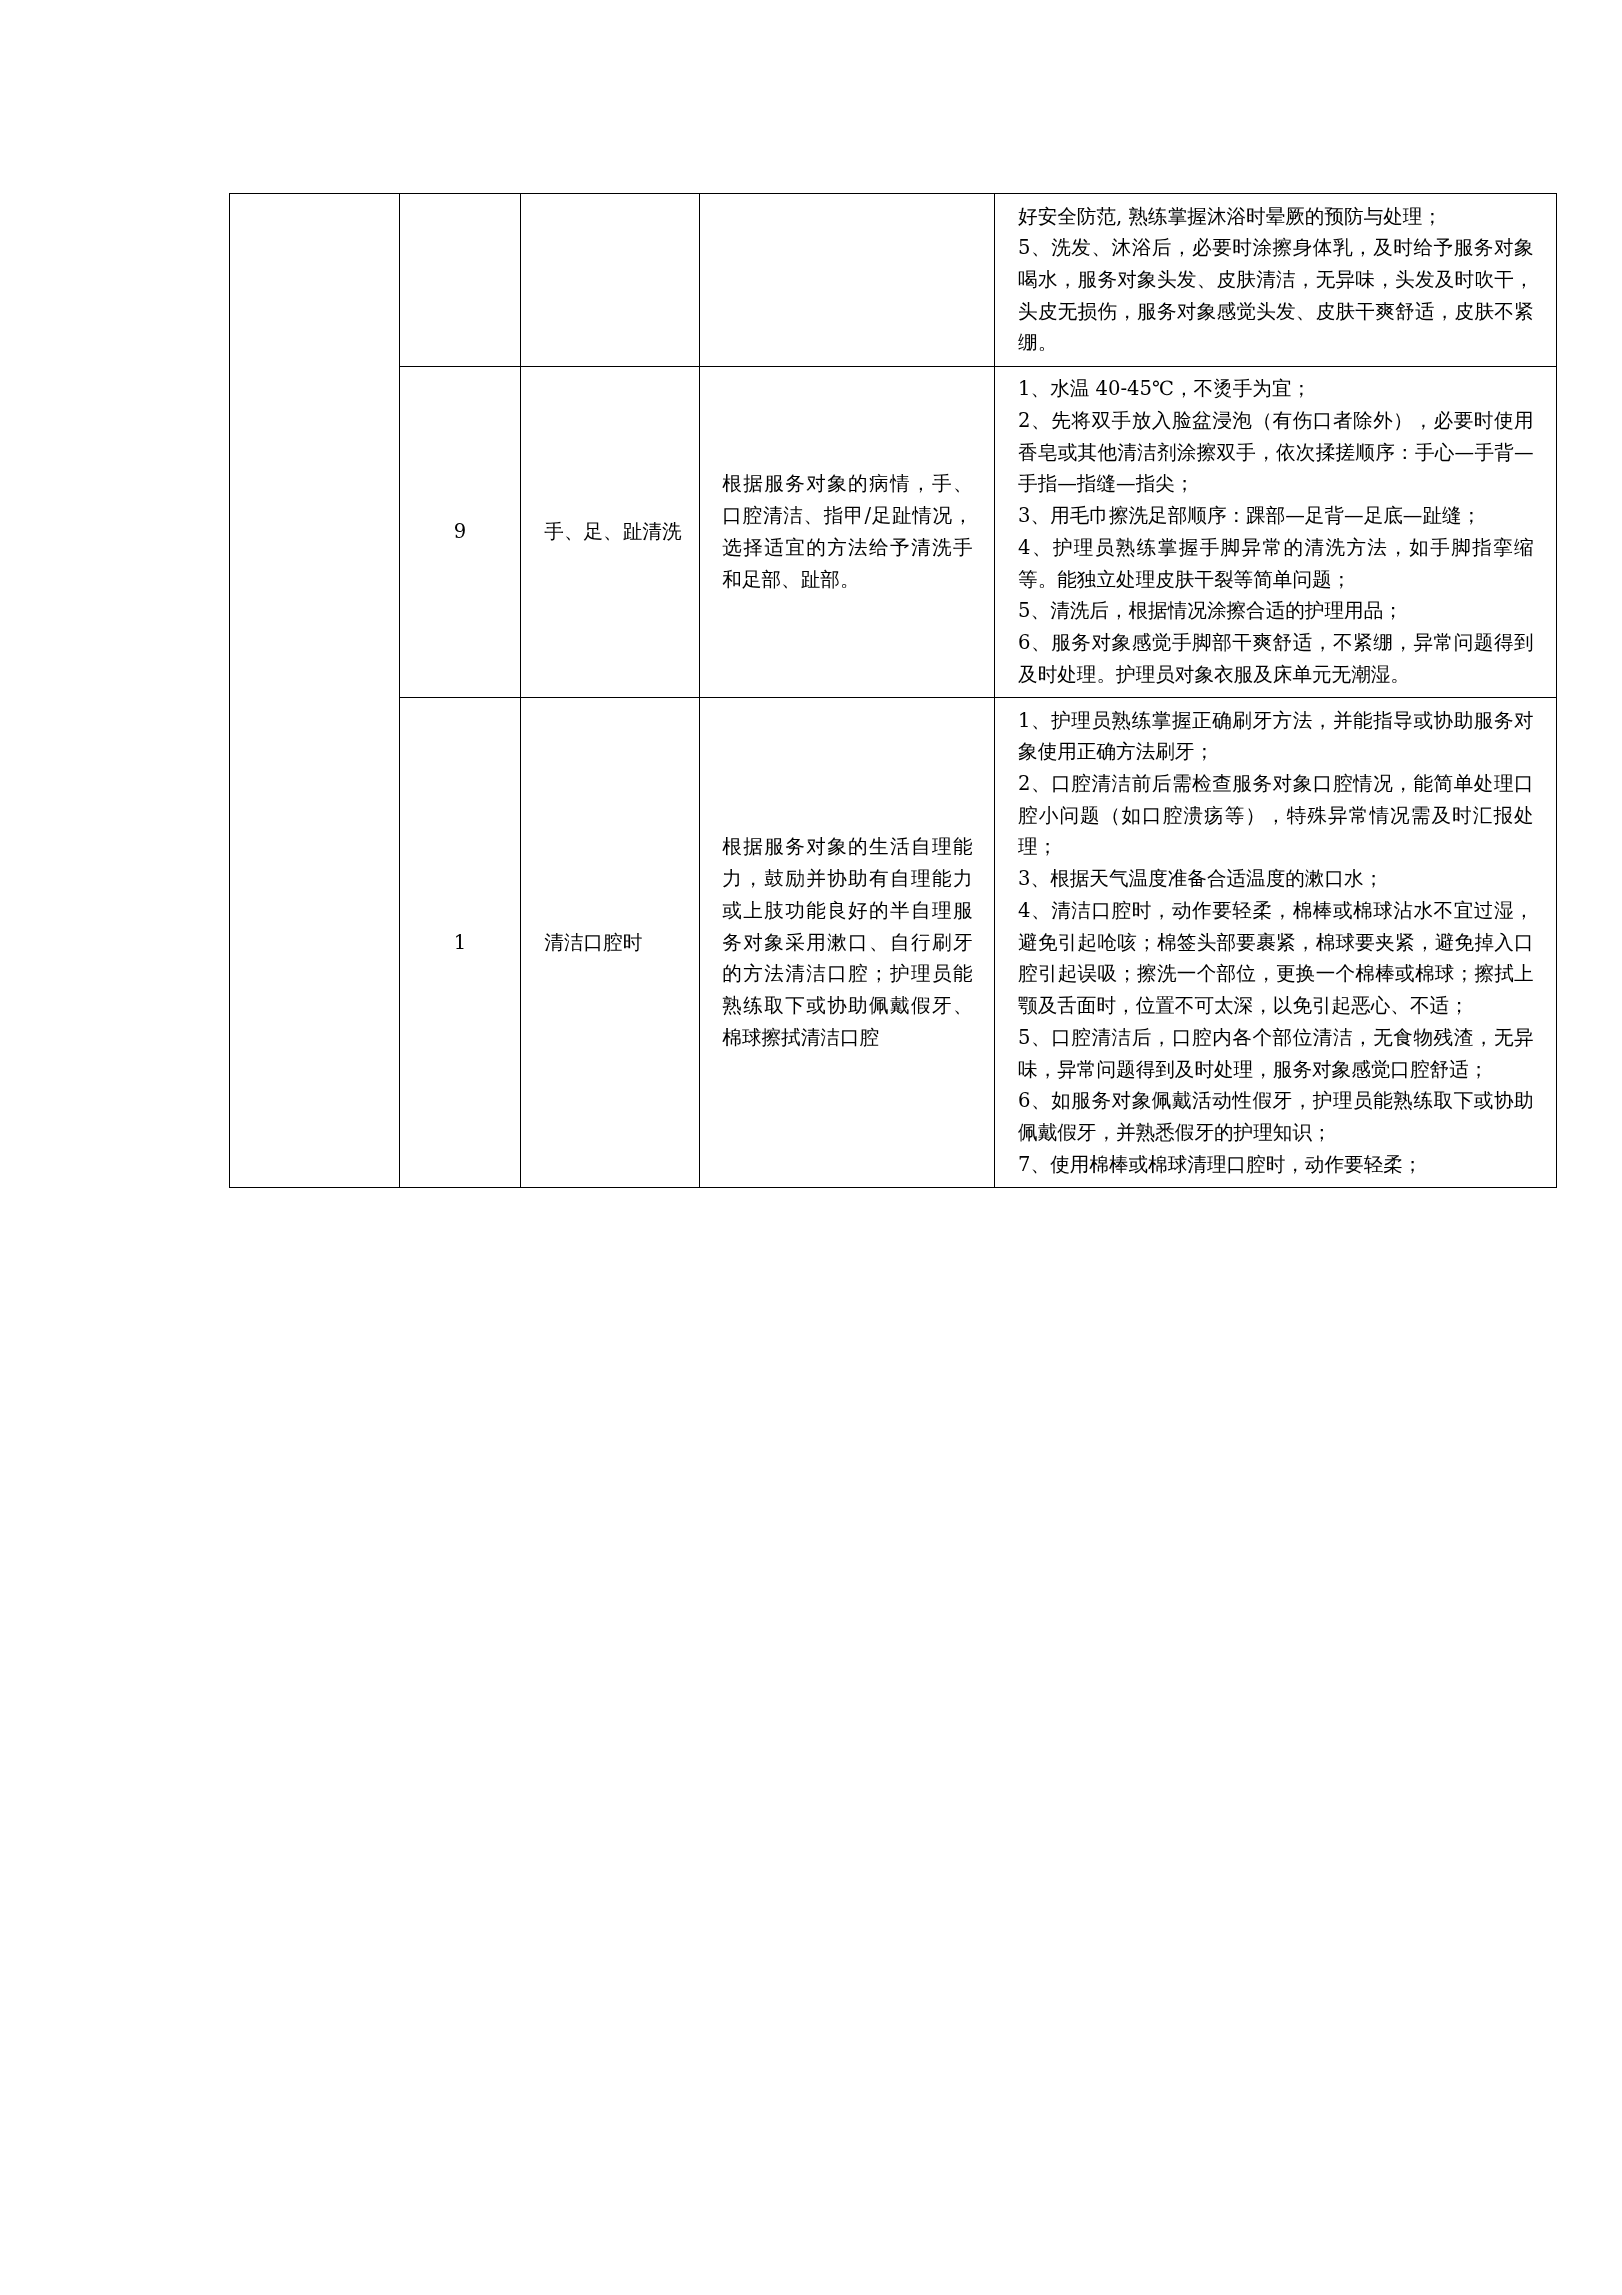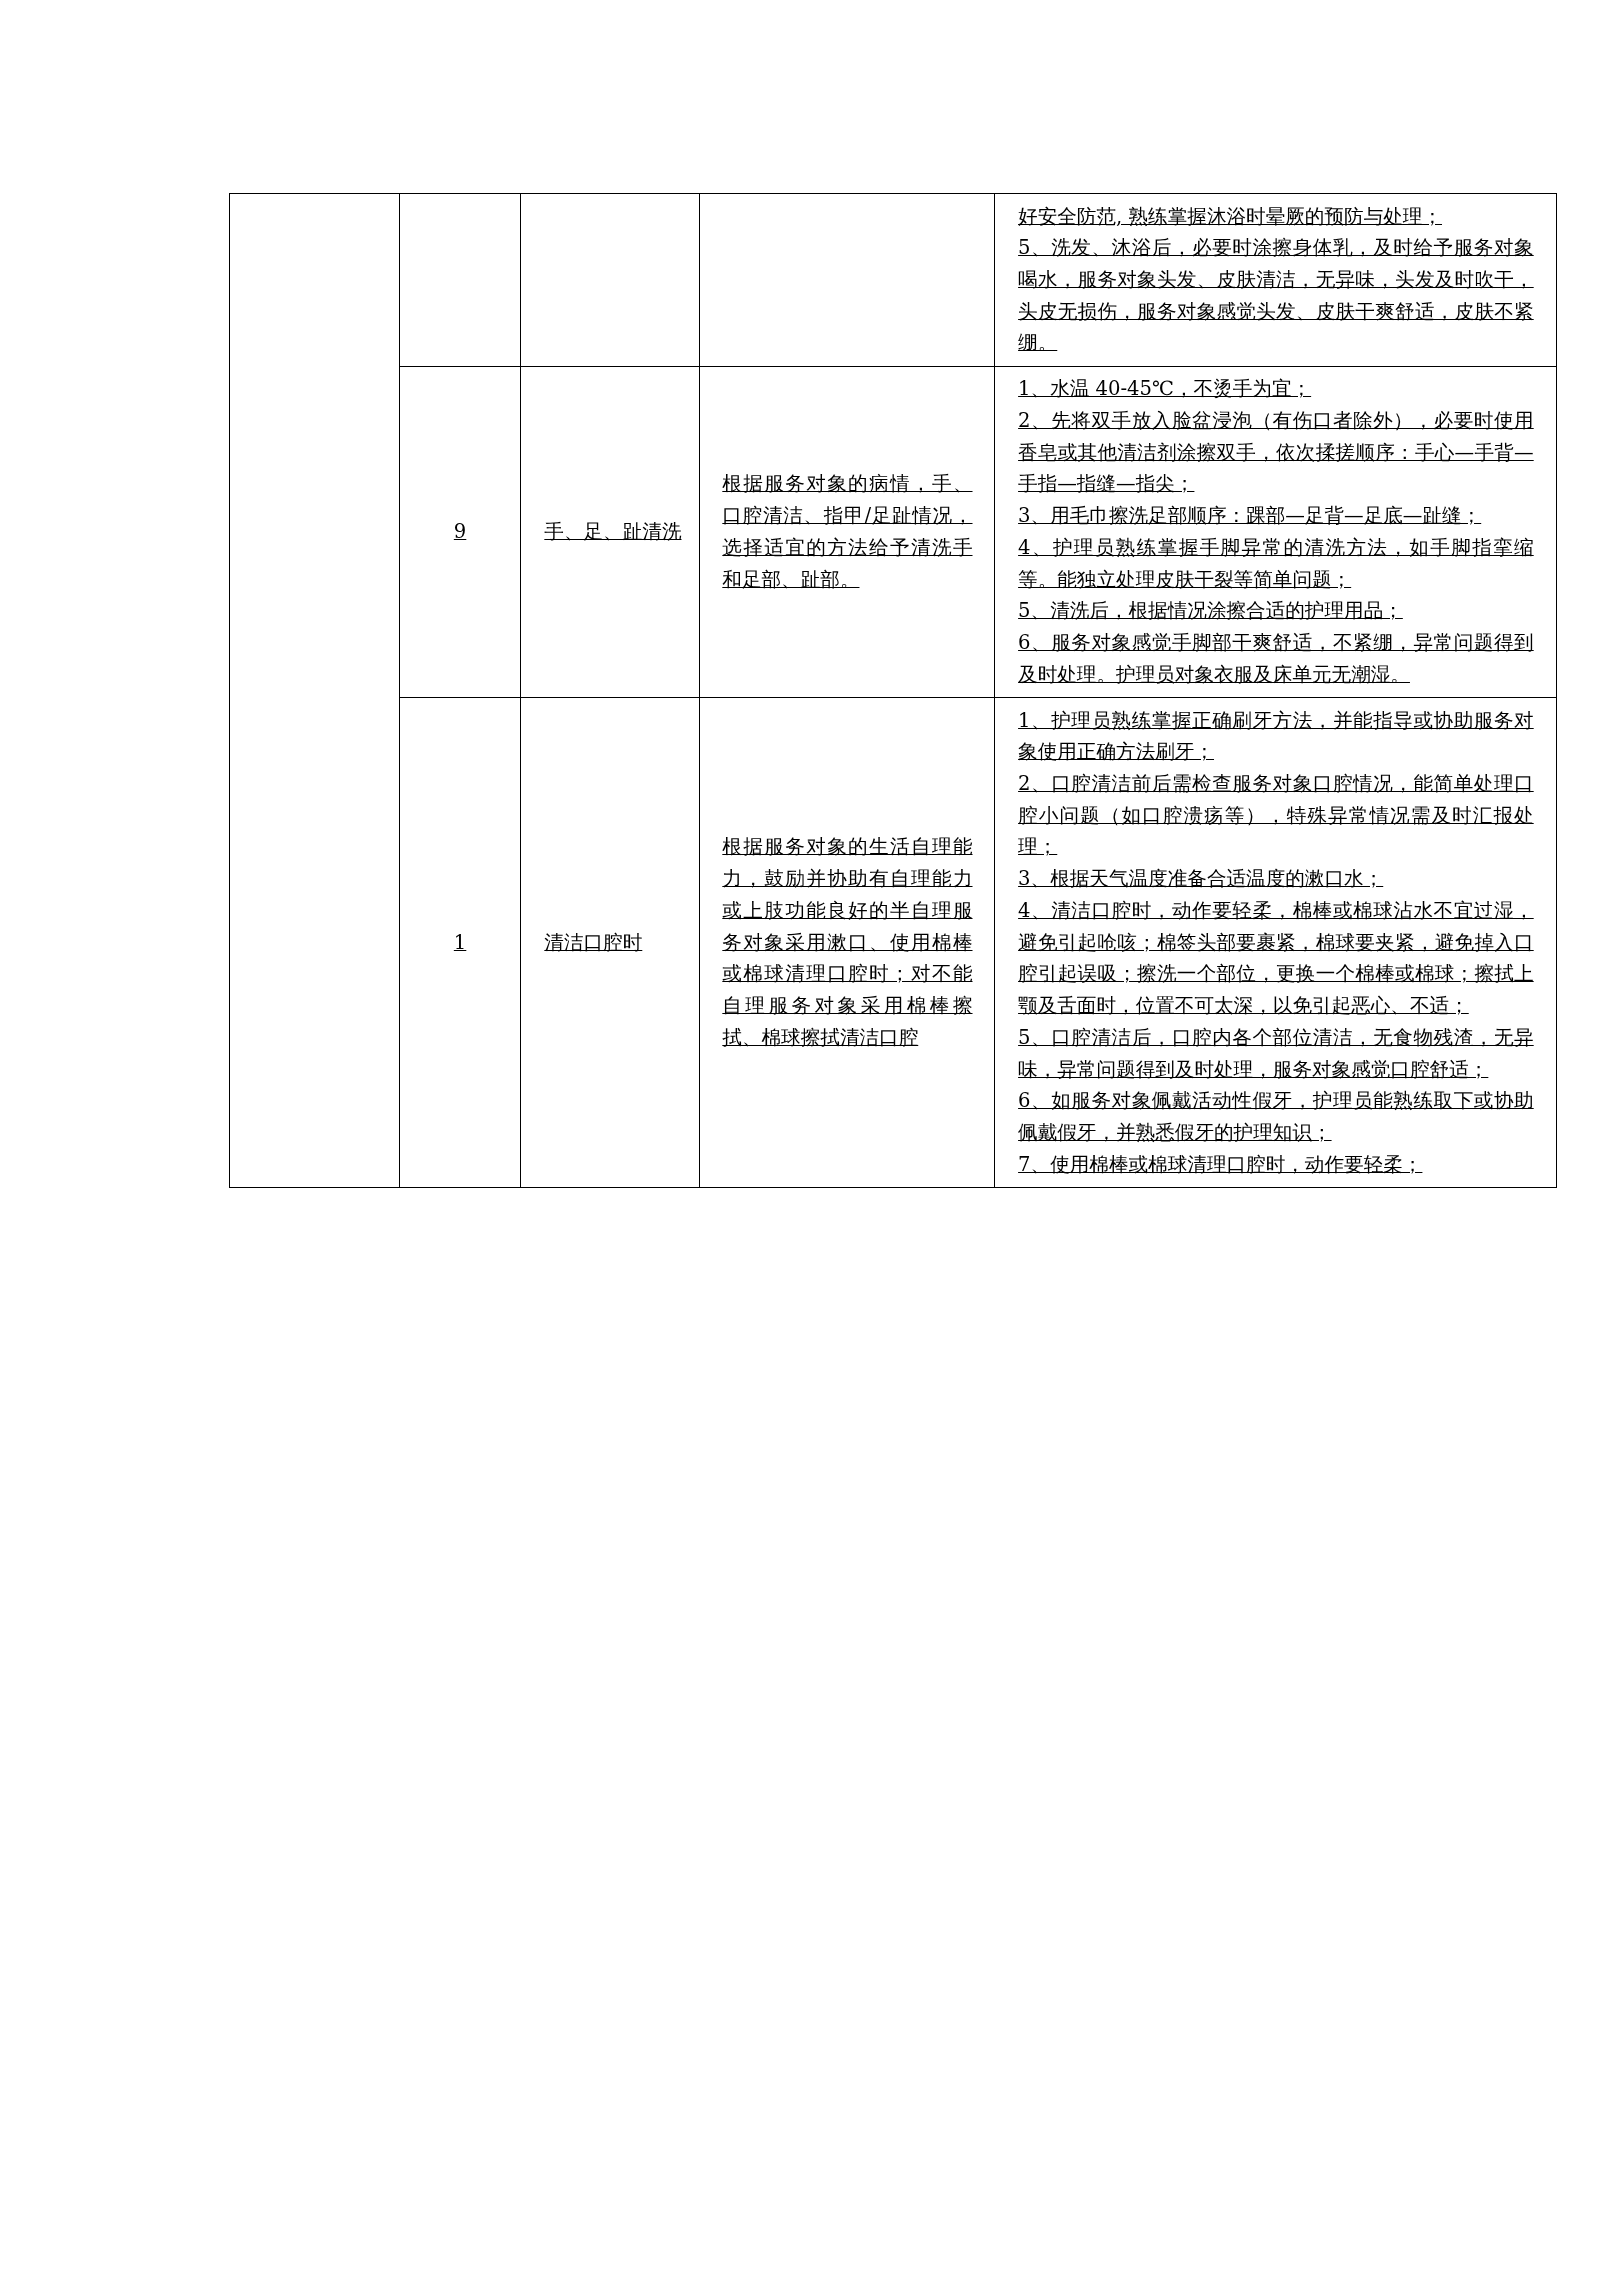--- a/index.html
+++ b/index.html
@@ -35,21 +35,20 @@
   td.col-a { width: 151px; }
   td.col-b { width: 101px; text-align: center; }
   td.col-c { width: 160px; margin-top: 39px; }
   td.col-d { width: 275px; }
   td.col-e { width: 543px; }
 
   .cell-text {
     display: block;
     white-space: pre-wrap;
     word-break: break-all;
-    text-decoration: underline;
   }
   .name-cell {
     text-align: left;
     padding-left: 14.4px;
   }
   .desc-cell {
     text-align: justify;
     text-align-last: left;
     padding-left: 13px;
     padding-right: 11.8px;
@@ -108,21 +107,21 @@
         </td>
       </tr>
       <tr>
         <td class="col-b mid-align num-cell">
           <span class="cell-text">1</span>
         </td>
         <td class="col-c mid-align">
           <span class="cell-text name-cell">清洁口腔时</span>
         </td>
         <td class="col-d mid-align">
-          <span class="cell-text desc-cell">根据服务对象的生活自理能力，鼓励并协助有自理能力或上肢功能良好的半自理服务对象采用漱口、使用棉棒或棉球清理口腔时；对不能自理服务对象采用棉棒擦拭、棉球擦拭清洁口腔</span>
+          <span class="cell-text desc-cell">根据服务对象的生活自理能力，鼓励并协助有自理能力或上肢功能良好的半自理服务对象采用漱口、自行刷牙的方法清洁口腔；护理员能熟练取下或协助佩戴假牙、棉球擦拭清洁口腔</span>
         </td>
         <td class="col-e top-align">
           <span class="cell-text req-cell">1、护理员熟练掌握正确刷牙方法，并能指导或协助服务对象使用正确方法刷牙；
 2、口腔清洁前后需检查服务对象口腔情况，能简单处理口腔小问题（如口腔溃疡等），特殊异常情况需及时汇报处理；
 3、根据天气温度准备合适温度的漱口水；
 4、清洁口腔时，动作要轻柔，棉棒或棉球沾水不宜过湿，避免引起呛咳；棉签头部要裹紧，棉球要夹紧，避免掉入口腔引起误吸；擦洗一个部位，更换一个棉棒或棉球；擦拭上颚及舌面时，位置不可太深，以免引起恶心、不适；
 5、口腔清洁后，口腔内各个部位清洁，无食物残渣，无异味，异常问题得到及时处理，服务对象感觉口腔舒适；
 6、如服务对象佩戴活动性假牙，护理员能熟练取下或协助佩戴假牙，并熟悉假牙的护理知识；
 7、使用棉棒或棉球清理口腔时，动作要轻柔；</span>
         </td>

